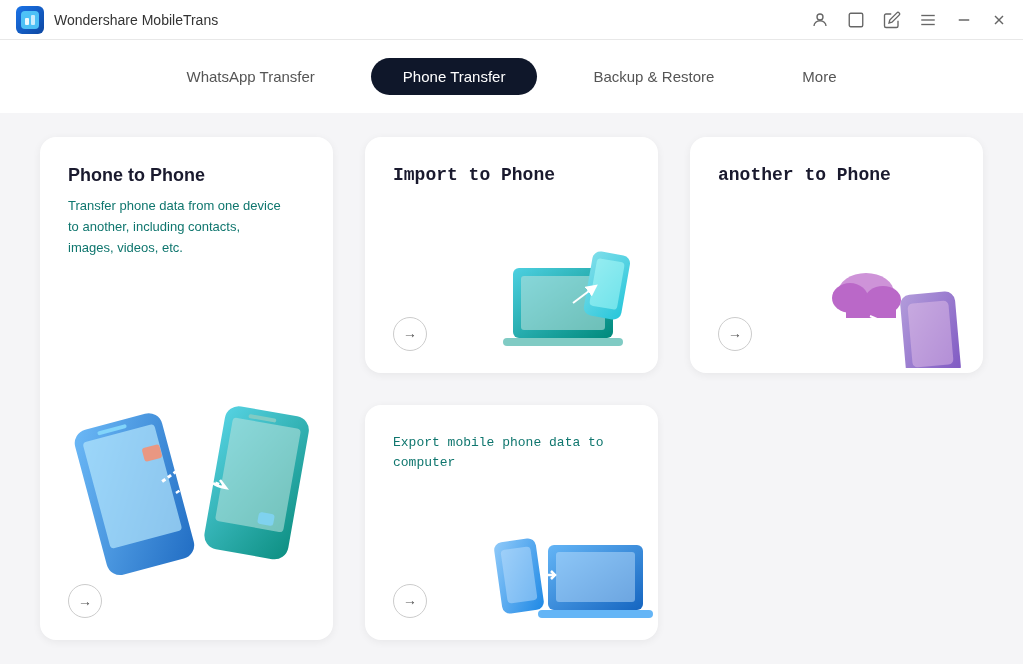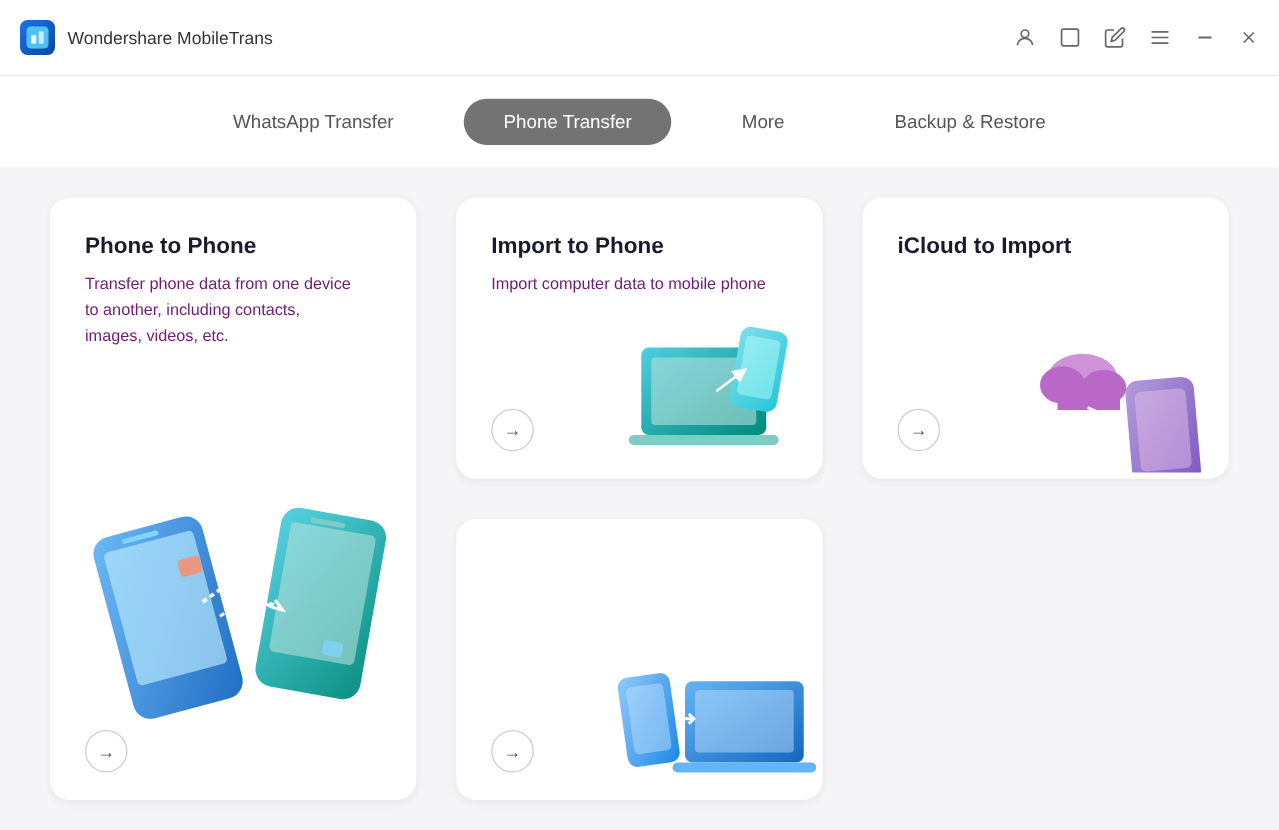--- a/index.html
+++ b/index.html
@@ -13,21 +13,21 @@
       flex-direction: column;
     }
 
     
     .title-bar {
       display: flex;
       align-items: center;
       justify-content: space-between;
       background: #fff;
       padding: 0 16px;
-      height: 61px;
+      height: 40px;
       border-bottom: 1px solid #e8e8e8;
       flex-shrink: 0;
     }
     .title-bar-left {
       display: flex;
       align-items: center;
       gap: 10px;
     }
     .app-icon {
       width: 28px;
@@ -75,21 +75,21 @@
       border-radius: 24px;
       font-size: 15px;
       font-weight: 500;
       cursor: pointer;
       border: none;
       background: transparent;
       color: #555;
       transition: all 0.2s;
     }
     .nav-tab.active {
-      background: #737373;
+      background: #0f172a;
       color: #fff;
     }
 
     
     .main-content {
       flex: 1;
       padding: 24px 40px;
       overflow: auto;
       background: #f5f5f7;
     }
@@ -122,21 +122,21 @@
     }
 
     .card-title {
       font-size: 18px;
       font-weight: 700;
       color: #1a1a2e;
       margin-bottom: 10px;
     }
     .card-desc {
       font-size: 13px;
-      color: #701a75;
+      color: #0f766e;
       line-height: 1.6;
       max-width: 220px;
     }
 
     .card-arrow {
       width: 34px;
       height: 34px;
       border-radius: 50%;
       border: 1.5px solid #ccc;
       display: flex;
@@ -147,20 +147,21 @@
       cursor: pointer;
       position: absolute;
       bottom: 22px;
       left: 28px;
       transition: all 0.2s;
     }
 
     
     .card-small {
       min-height: 160px;
+      font-family: Liberation Mono, monospace;
     }
   </style>
 </head>
 <body>
 
 <div class="title-bar">
   <div class="title-bar-left">
     <div class="app-icon">
       <svg width="18" height="18" viewBox="0 0 18 18" fill="none">
         <rect width="18" height="18" rx="4" fill="url(#grad1)"></rect>
@@ -211,22 +212,22 @@
         <line x1="18" y1="6" x2="6" y2="18"></line>
           <line x1="6" y1="6" x2="18" y2="18"></line>
       </svg>
     </span>
   </div>
 </div>
 
 <div class="nav-bar">
   <button class="nav-tab">WhatsApp Transfer</button>
   <button class="nav-tab active">Phone Transfer</button>
+  <button class="nav-tab">Backup &amp; Restore</button>
   <button class="nav-tab">More</button>
-  <button class="nav-tab">Backup &amp; Restore</button>
 </div>
 
 <div class="main-content">
   <div class="cards-grid">
 
     <div class="card card-large">
       <div class="card-title">Phone to Phone</div>
       <div class="card-desc">Transfer phone data from one device to another, including contacts, images, videos, etc.</div>
 
       <div style="flex:1; position:relative; min-height:200px;">
@@ -261,21 +262,20 @@
               <stop offset="100%" stop-color="#00897b"></stop>
             </linearGradient>
           </defs>
         </svg>
       </div>
       <div class="card-arrow">→</div>
     </div>
 
     <div class="card card-small">
       <div class="card-title">Import to Phone</div>
-      <div class="card-desc">Import computer data to mobile phone</div>
 
       <svg width="160" height="130" viewBox="0 0 160 130" style="position:absolute;bottom:5px;right:5px;">
 
         <rect x="20" y="30" width="100" height="70" rx="6" fill="url(#laptopGreen)"></rect>
         <rect x="28" y="38" width="84" height="54" rx="3" fill="#b2dfdb" opacity="0.6"></rect>
         <rect x="10" y="100" width="120" height="8" rx="4" fill="#80cbc4"></rect>
 
         <rect x="95" y="15" width="38" height="65" rx="8" fill="url(#phoneTeal2)" transform="rotate(10,114,47)"></rect>
         <rect x="100" y="22" width="28" height="48" rx="4" fill="#b2fefa" opacity="0.5" transform="rotate(10,114,46)"></rect>
 
@@ -291,21 +291,21 @@
           </linearGradient>
           <marker id="wArr" markerWidth="6" markerHeight="6" refX="3" refY="3" orient="auto">
             <path d="M0,0 L6,3 L0,6 Z" fill="white"></path>
           </marker>
         </defs>
       </svg>
       <div class="card-arrow">→</div>
     </div>
 
     <div class="card card-small">
-      <div class="card-title">iCloud to Import</div>
+      <div class="card-title">another to Phone</div>
 
       <svg width="160" height="130" viewBox="0 0 160 130" style="position:absolute;bottom:5px;right:5px;">
 
         <rect x="85" y="55" width="55" height="85" rx="10" fill="url(#phoneGray)" transform="rotate(-5,112,97)"></rect>
         <rect x="92" y="64" width="41" height="64" rx="5" fill="#e1bee7" opacity="0.5" transform="rotate(-5,112,96)"></rect>
 
         <ellipse cx="48" cy="55" rx="28" ry="20" fill="#ce93d8"></ellipse>
         <ellipse cx="32" cy="60" rx="18" ry="15" fill="#ba68c8"></ellipse>
         <ellipse cx="65" cy="62" rx="18" ry="14" fill="#ba68c8"></ellipse>
         <rect x="28" y="62" width="50" height="18" rx="0" fill="#ba68c8"></rect>
@@ -316,20 +316,21 @@
           <linearGradient id="phoneGray" x1="0" y1="0" x2="1" y2="1">
             <stop offset="0%" stop-color="#b39ddb"></stop>
             <stop offset="100%" stop-color="#7e57c2"></stop>
           </linearGradient>
         </defs>
       </svg>
       <div class="card-arrow">→</div>
     </div>
 
     <div class="card card-small" style="grid-column: 2;">
+      <div class="card-desc">Export mobile phone data to computer</div>
 
       <svg width="175" height="130" viewBox="0 0 175 130" style="position:absolute;bottom:5px;right:0px;">
 
         <rect x="15" y="35" width="42" height="72" rx="8" fill="url(#bluePhone2)" transform="rotate(-8, 36, 71)"></rect>
         <rect x="21" y="43" width="30" height="54" rx="4" fill="#bbdefb" opacity="0.5" transform="rotate(-8, 36, 70)"></rect>
 
         <rect x="65" y="40" width="95" height="65" rx="6" fill="url(#blueGradLaptop)"></rect>
         <rect x="73" y="47" width="79" height="50" rx="3" fill="#bbdefb" opacity="0.5"></rect>
         <rect x="55" y="105" width="115" height="8" rx="4" fill="#64b5f6"></rect>
 

